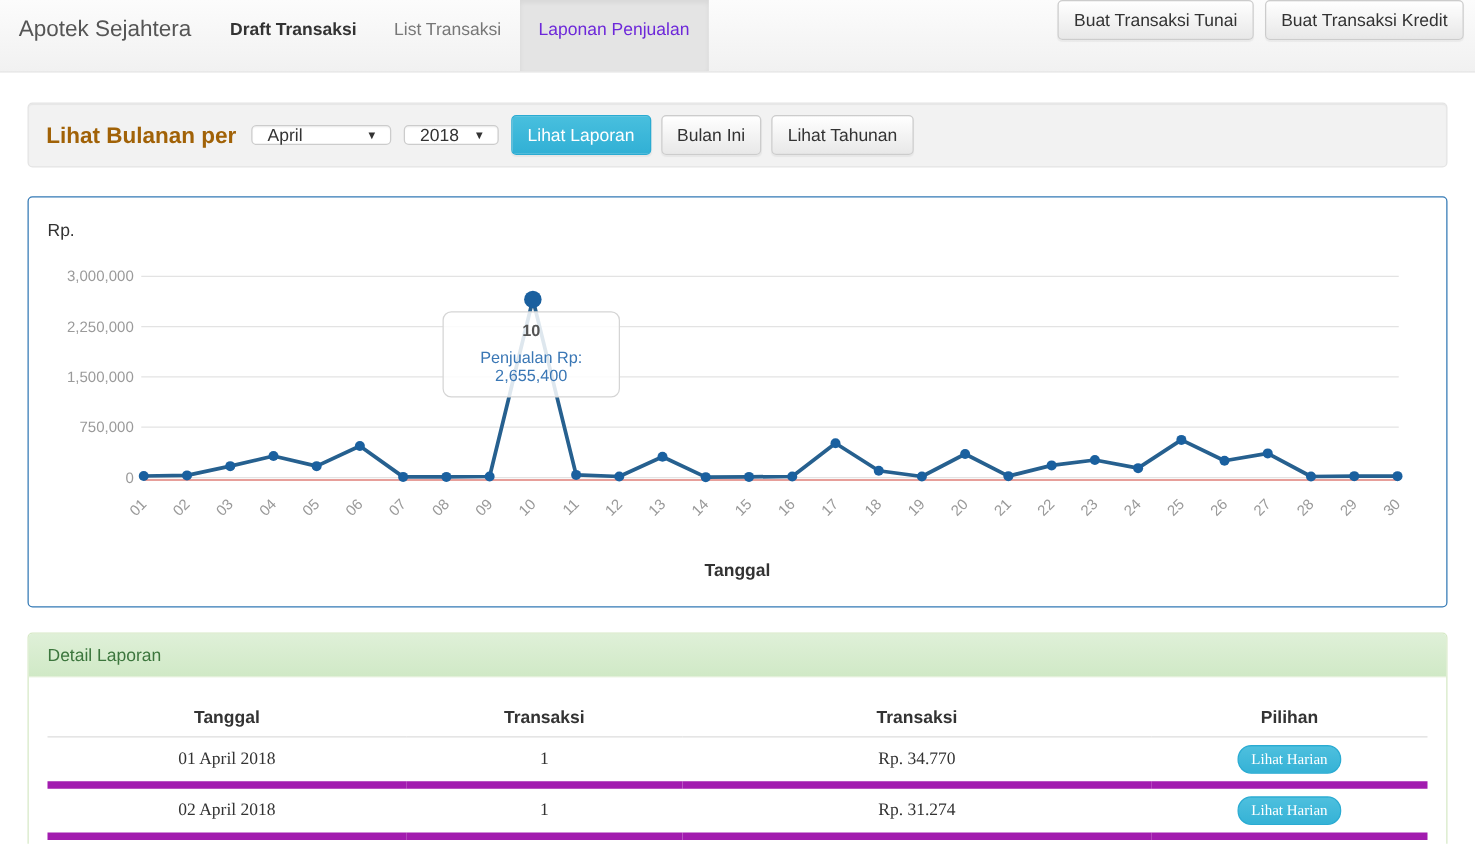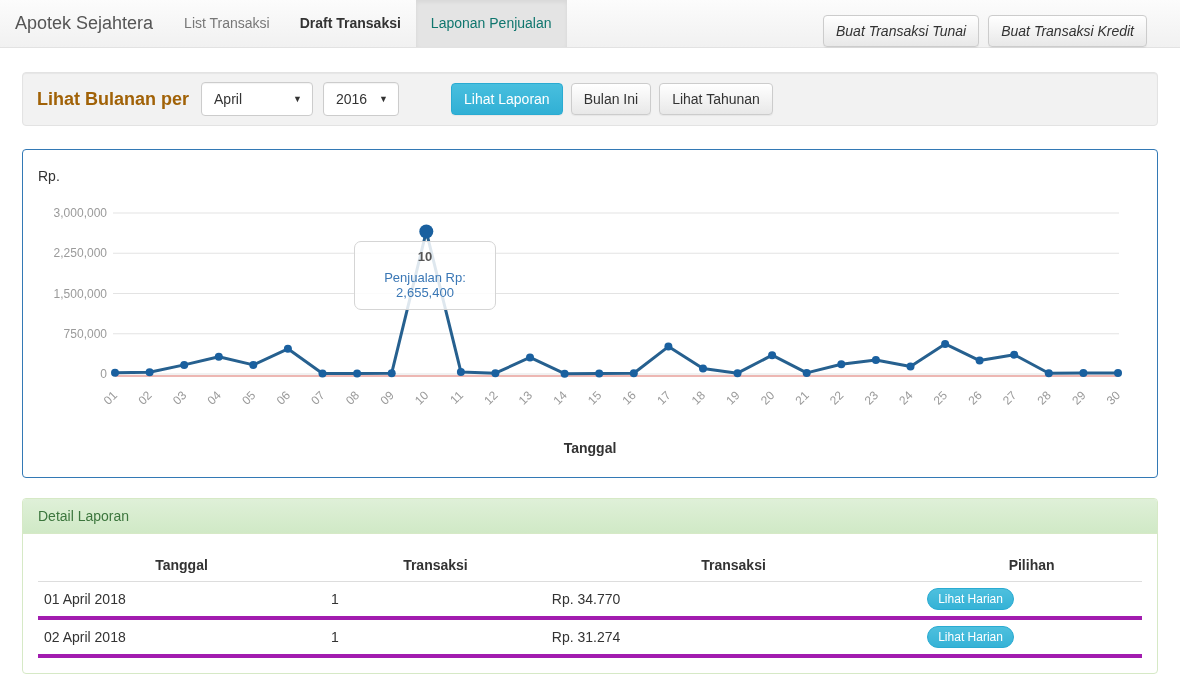--- a/index.html
+++ b/index.html
@@ -1,49 +1,49 @@
 <!DOCTYPE html>
 <html><head>
 <meta charset="utf-8">
 <style>
   * { margin:0; padding:0; box-sizing:border-box; }
   html,body { width:1180px; height:675px; overflow:hidden; background:#fff;
               font-family:"Liberation Sans","DejaVu Sans",sans-serif; }
 
   
-  .navbar { height:48px; background:linear-gradient(#fcfcfc,#f1f1f1);
+  .navbar { height:58px; background:linear-gradient(#fcfcfc,#f1f1f1);
             border-bottom:1px solid #e2e2e2; display:flex; align-items:stretch; }
   .brand { font-size:18px; color:#555; padding:0 16px 0 15px; line-height:46px; }
   .nav-left { display:flex; }
   .nav-item { font-size:14px; color:#777; line-height:46px; padding:0 15px; cursor:pointer; }
   .nav-item.bold { color:#333; font-weight:bold; }
-  .nav-item.active { background:#e4e4e4; color:#0f766e; box-shadow:inset 0 2px 4px rgba(0,0,0,.06); }
-  .nav-right { margin-left:auto; display:flex; align-items:flex-end; padding-right:24px;font-style:italic; }
+  .nav-item.active { background:#e4e4e4; color:#6d28d9; box-shadow:inset 0 2px 4px rgba(0,0,0,.06); }
+  .nav-right { margin-left:auto; display:flex; align-items:flex-start; padding-right:0; }
   .btn { display:inline-block; font-size:14px; color:#333; text-align:center; cursor:pointer;
          background:linear-gradient(#ffffff,#e8e8e8); border:1px solid #ccc; border-radius:4px;
          padding:7px 12px; box-shadow:0 1px 1px rgba(0,0,0,.05); }
   .nav-right .btn { margin-right:9px; }
   .nav-drop { font-size:14px; color:#777; padding:0 13px; cursor:pointer; display:flex; align-items:center; }
   .caret { display:inline-block; width:0; height:0; margin-left:6px;
            border-left:4px solid transparent; border-right:4px solid transparent;
            border-top:4px solid #777; }
 
   
   .well { margin:24px 22px 0 22px; background:#f2f2f2; border:1px solid #e3e3e3; border-radius:4px;
           padding:9px 14px; display:flex; align-items:center;
           box-shadow:inset 0 1px 1px rgba(0,0,0,.05); }
   .well-label { font-size:18px; font-weight:bold; color:#a16207; margin-right:12px; }
-  .select { background:#fff; border:1px solid #ccc; border-radius:4px; height:34px;
+  .select { background:#fff; border:1px solid #ccc; border-radius:4px; height:16px;
             display:flex; align-items:center; justify-content:space-between;
             font-size:14px; color:#333; padding:0 10px 0 12px; margin-right:10px; cursor:pointer;
             box-shadow:inset 0 1px 1px rgba(0,0,0,.05); }
   .select.month { width:112px; }
   .select.year  { width:76px; }
   .select .sel-caret { font-size:9px; color:#333; }
-  .btn-info { background:linear-gradient(#48bfde,#31b0d5); border:1px solid #2aabd2; color:#fff;margin-left:42px; }
+  .btn-info { background:linear-gradient(#48bfde,#31b0d5); border:1px solid #2aabd2; color:#fff; }
   .well .btn { margin-right:8px; }
 
   
   .panel { margin:23px 22px 0 22px; border-radius:4px; background:#fff; }
   .panel-primary { border:1px solid #3379b5; }
   .panel-primary > .panel-heading { background:linear-gradient(#428bca,#2d6ca2); color:#fff;
       font-size:14px; padding:8px 15px; border-radius:3px 3px 0 0; }
   .panel-success { border:1px solid #d6e9c6; margin-top:20px; }
   .panel-success > .panel-heading { background:linear-gradient(#dff0d8,#d0e9c6); color:#3c763d;
       font-size:14px; padding:9px 15px; border-bottom:1px solid #d6e9c6; border-radius:3px 3px 0 0; }
@@ -58,48 +58,48 @@
              background:rgba(255,255,255,.85); border:1px solid #d5d5d5; border-radius:7px;
              text-align:center; }
   .tooltip .tt-title { font-size:13px; font-weight:bold; color:#555; margin-bottom:6px; }
   .tooltip .tt-text  { font-size:13px; color:#3a77b5; }
 
   
   .panel-body { padding:15px; }
   table { width:100%; border-collapse:collapse; }
   th { font-size:14px; color:#333; font-weight:bold; text-align:center; padding:8px 6px;
        border-bottom:1px solid #ddd; }
-  td { font-size:14px; color:#333; text-align:left; padding:6px 6px; border-bottom:4px solid #a21caf; height:33px; }
+  td { font-size:14px; color:#333; text-align:center; padding:6px 6px; border-bottom:6px solid #a21caf; height:33px;font-family:Liberation Serif, serif; }
   .btn-xs { font-size:12px; padding:3px 10px; border-radius:11px; color:#fff; cursor:pointer;
             background:linear-gradient(#4ec0de,#35b2d6); border:1px solid #2aabd2; display:inline-block; }
   col.c1{width:26%} col.c2{width:20%} col.c3{width:34%} col.c4{width:20%}
 </style>
 </head>
 <body>
 
 <div class="navbar">
   <div class="brand">Apotek Sejahtera</div>
   <div class="nav-left" id="nav-items">
+      <div class="nav-item bold">Draft Transaksi</div>
       <div class="nav-item">List Transaksi</div>
-      <div class="nav-item bold">Draft Transaksi</div>
       <div class="nav-item active">Laponan Penjualan</div>
     </div>
   <div class="nav-right">
     <span id="nav-buttons"><span class="btn">Buat Transaksi Tunai</span><span class="btn">Buat Transaksi Kredit</span></span>
   </div>
 </div>
 
 <div class="well">
   <span class="well-label">Lihat Bulanan per</span>
   <div class="select month">
     <span>April</span>
     <span class="sel-caret">▼</span>
   </div>
   <div class="select year">
-    <span>2016</span>
+    <span>2018</span>
     <span class="sel-caret">▼</span>
   </div>
   <span id="filter-buttons"><span class="btn btn-info">Lihat Laporan</span><span class="btn">Bulan Ini</span><span class="btn">Lihat Tahunan</span></span>
 </div>
 
 <div class="panel panel-primary">
   <div class="chart-body" id="chart-body">
     <div class="y-unit">Rp.</div>
     <svg id="chart-svg" class="chart-svg" width="1134" height="285">
         <line x1="90" y1="63" x2="1096" y2="63" stroke="#e3e3e3" stroke-width="1"></line>

